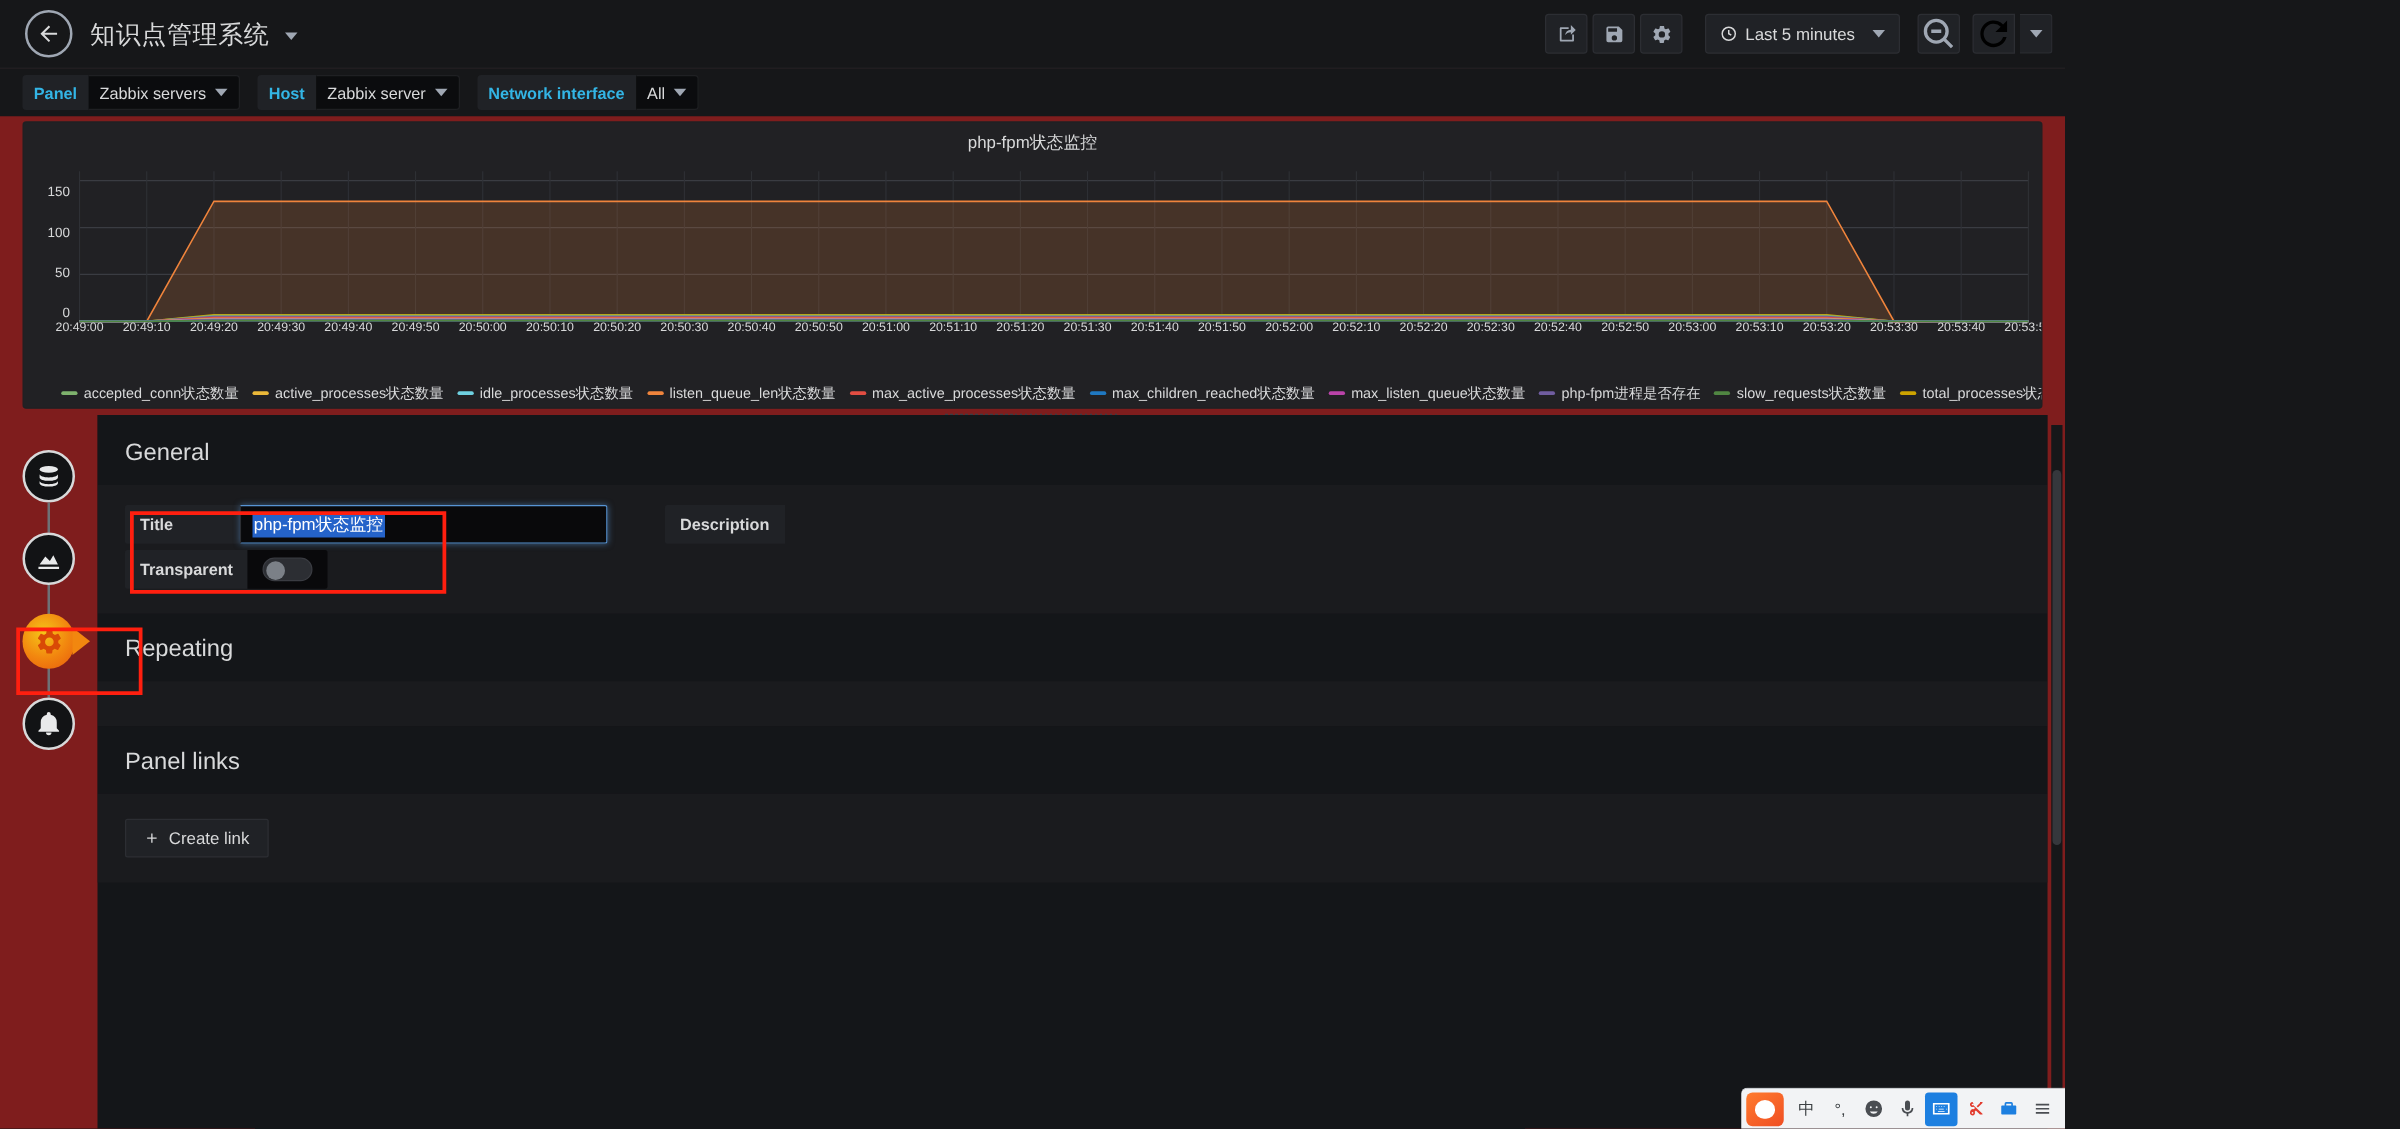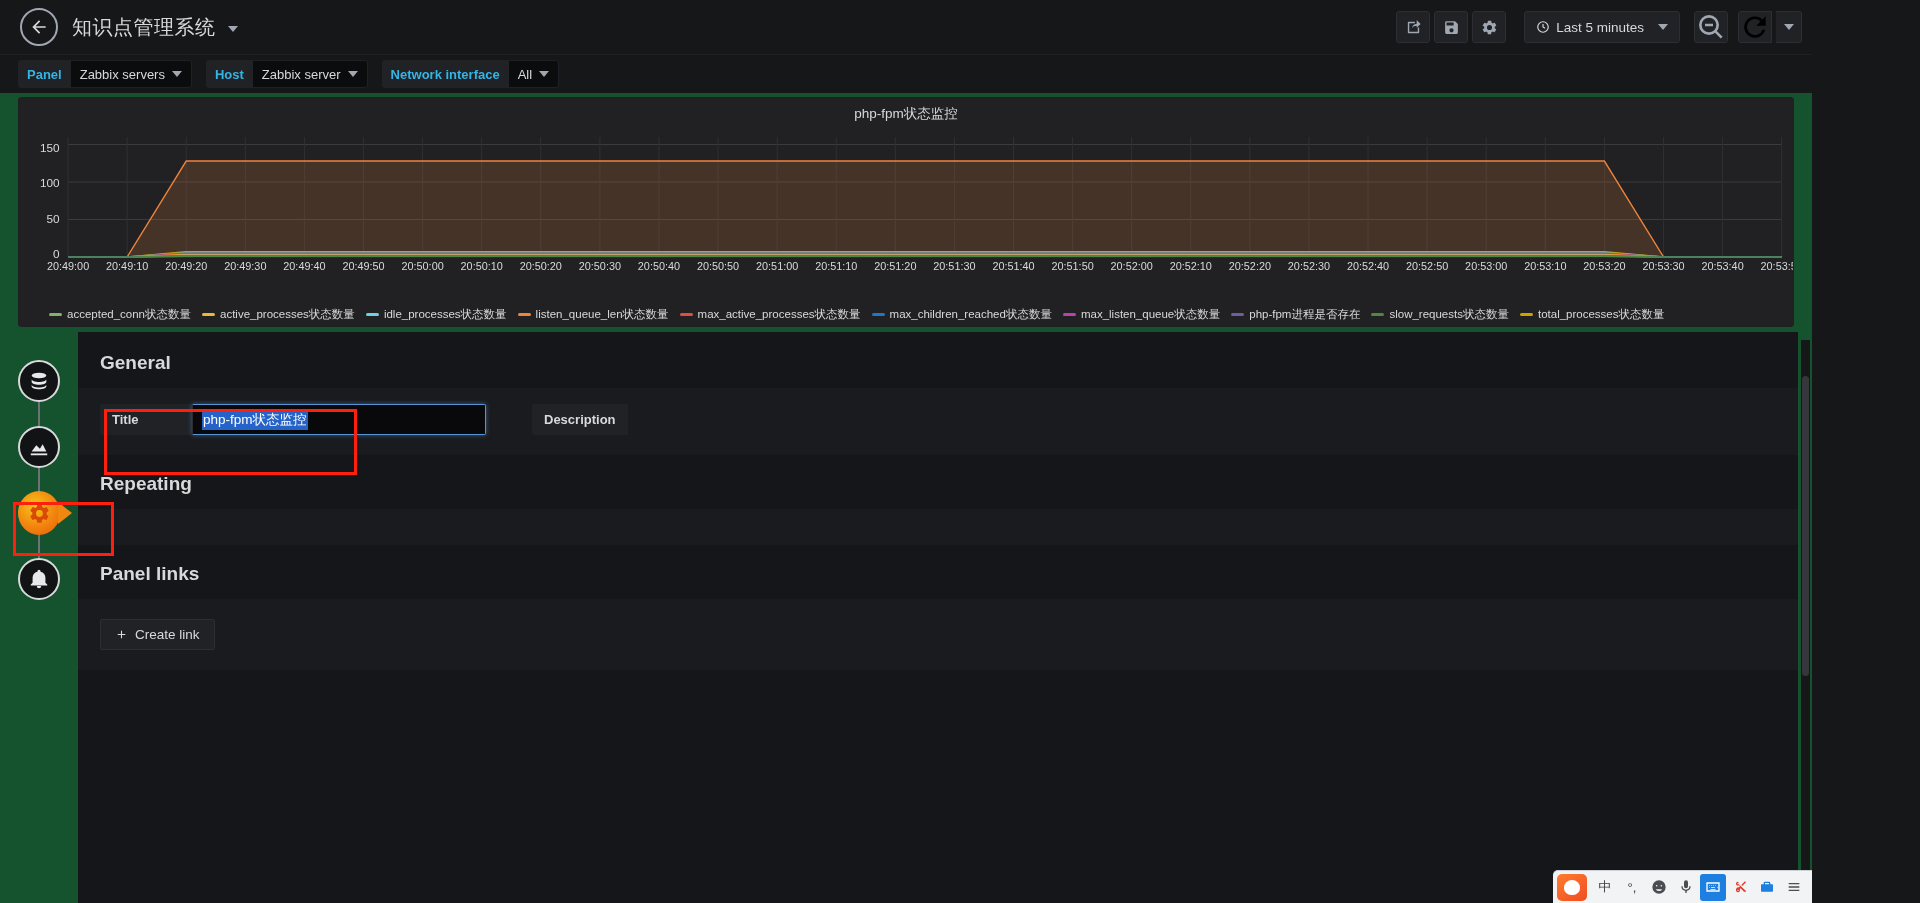--- a/index.html
+++ b/index.html
@@ -4,21 +4,21 @@
 <title>Grafana Panel Editor</title>
 <style>
   * { box-sizing: border-box; margin:0; padding:0; }
   html, body {
     width: 1920px; height: 903px;
     background: #161719;
     font-family: "Liberation Sans", "DejaVu Sans", sans-serif;
     overflow: hidden;
     color: #d8d9da;
   }
-  .app { position: relative; width:1812px; height:903px; background:#14532d; }
+  .app { position: relative; width:1652px; height:903px; background:#7f1d1d; }
 
   
   .navbar {
     height: 55px; background:#161719;
     display:flex; align-items:center; padding:0 12px;
     border-bottom: 1px solid #1f2023;
     position:relative;
   }
   .back-btn {
     width:38px;height:38px;border-radius:50%;
@@ -103,21 +103,21 @@
     border-radius:3px;
   }
 
   
   .editor {
     position:absolute; left:78px; right:14px; top:332px; bottom:0;
     background:#141619; overflow:hidden;
   }
   .editor-inner { padding:0 0 0 0; }
   .section-head {
-    font-size:19px; color:#d8d9da; font-weight:700;
+    font-size:19px; color:#d8d9da; font-weight:400;
     padding:20px 0 14px 22px; background:#141619;
   }
   .section-body { background:#1a1b1e; padding:16px 22px 20px 22px; }
   .opt-row { display:flex; align-items:flex-start; gap:46px; }
   .field { display:flex; align-items:stretch; height:31px; }
   .field-label {
     background:#202226; color:#d8d9da; font-size:13px; font-weight:600;
     display:flex;align-items:center;padding:0 12px; min-width:0;
     border-radius:2px 0 0 2px; white-space:nowrap;
   }
@@ -500,20 +500,26 @@
       <div class="section-head">General</div>
       <div class="section-body">
         <div class="opt-row">
           <div>
             <div class="field">
               <span class="field-label" style="min-width:92px">Title</span>
               <div class="field-input title-field-input" style="display:flex;align-items:center;">
                 <span class="sel-text">php-fpm状态监控</span>
               </div>
             </div>
+            <div class="toggle-field">
+              <span class="field-label" style="min-width:92px">Transparent</span>
+              <div class="toggle-wrap">
+                <div class="toggle"></div>
+              </div>
+            </div>
           </div>
 
           <div class="desc-block">
             <span class="desc-label">Description</span>
           </div>
         </div>
       </div>
 
       <div class="section-head" style="padding-top:18px">Repeating</div>
       <div class="section-body">

